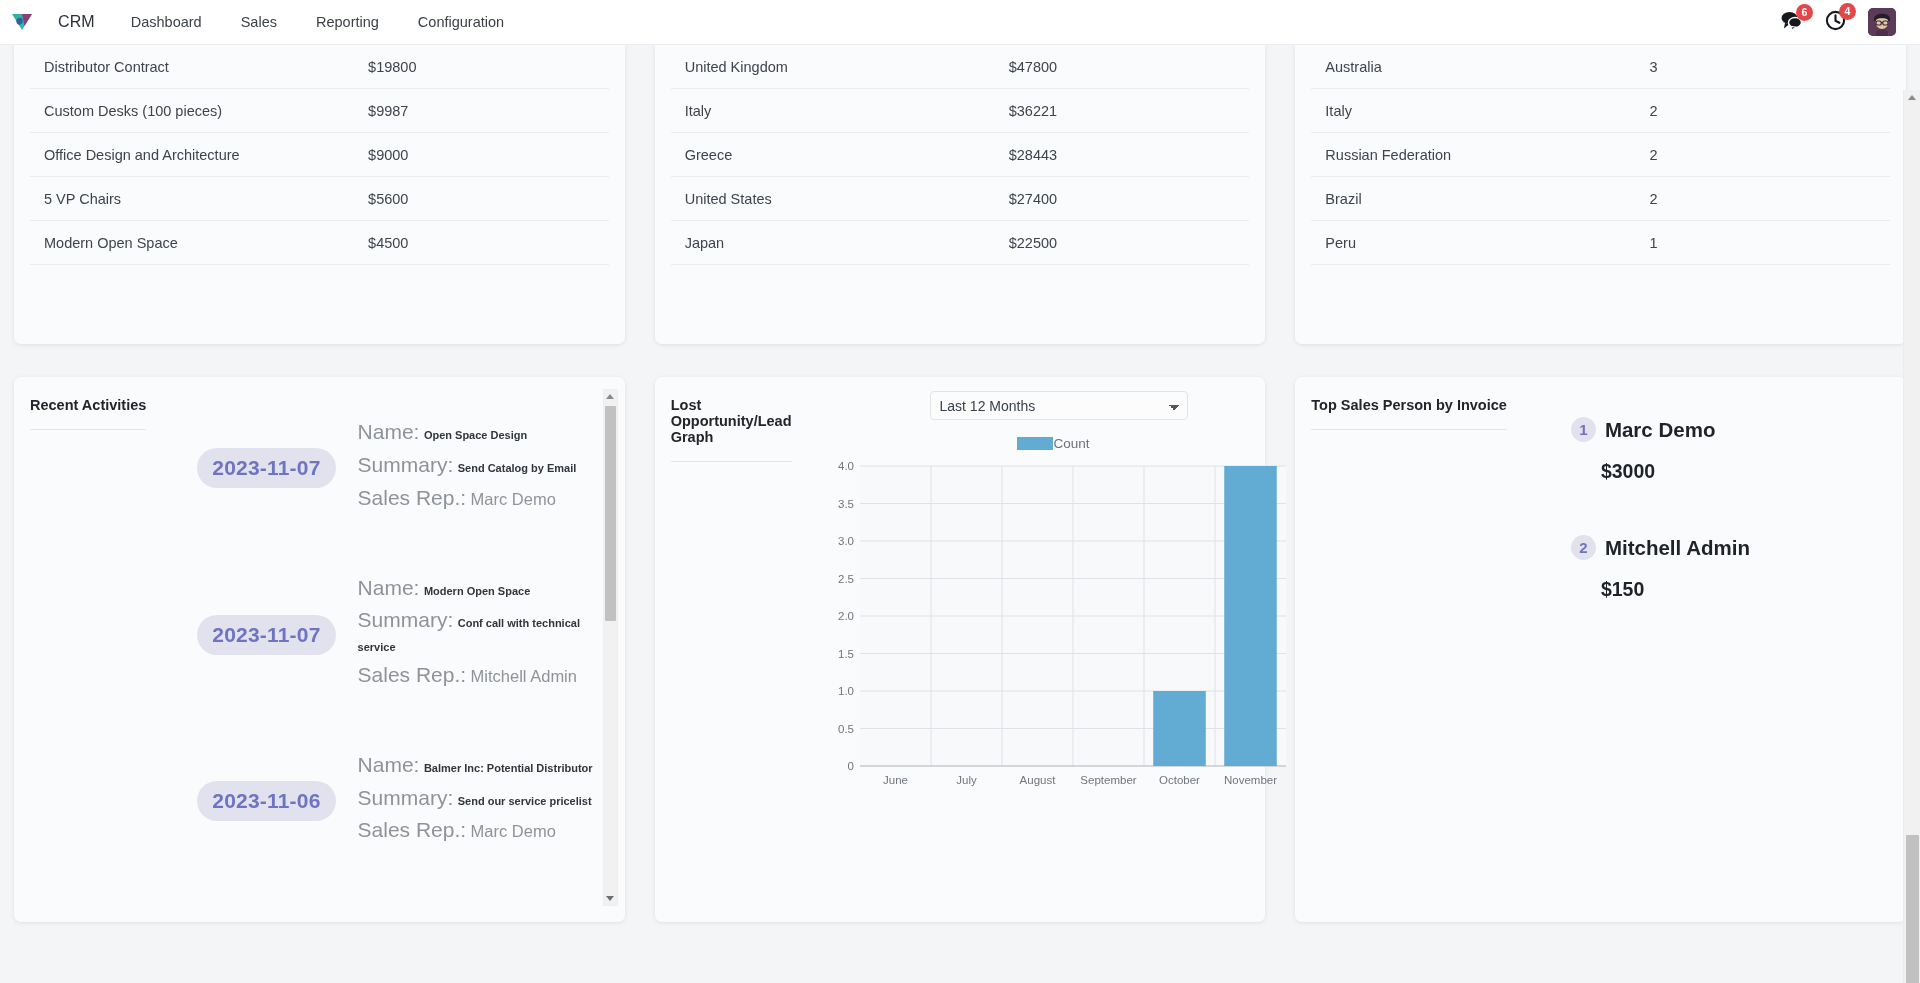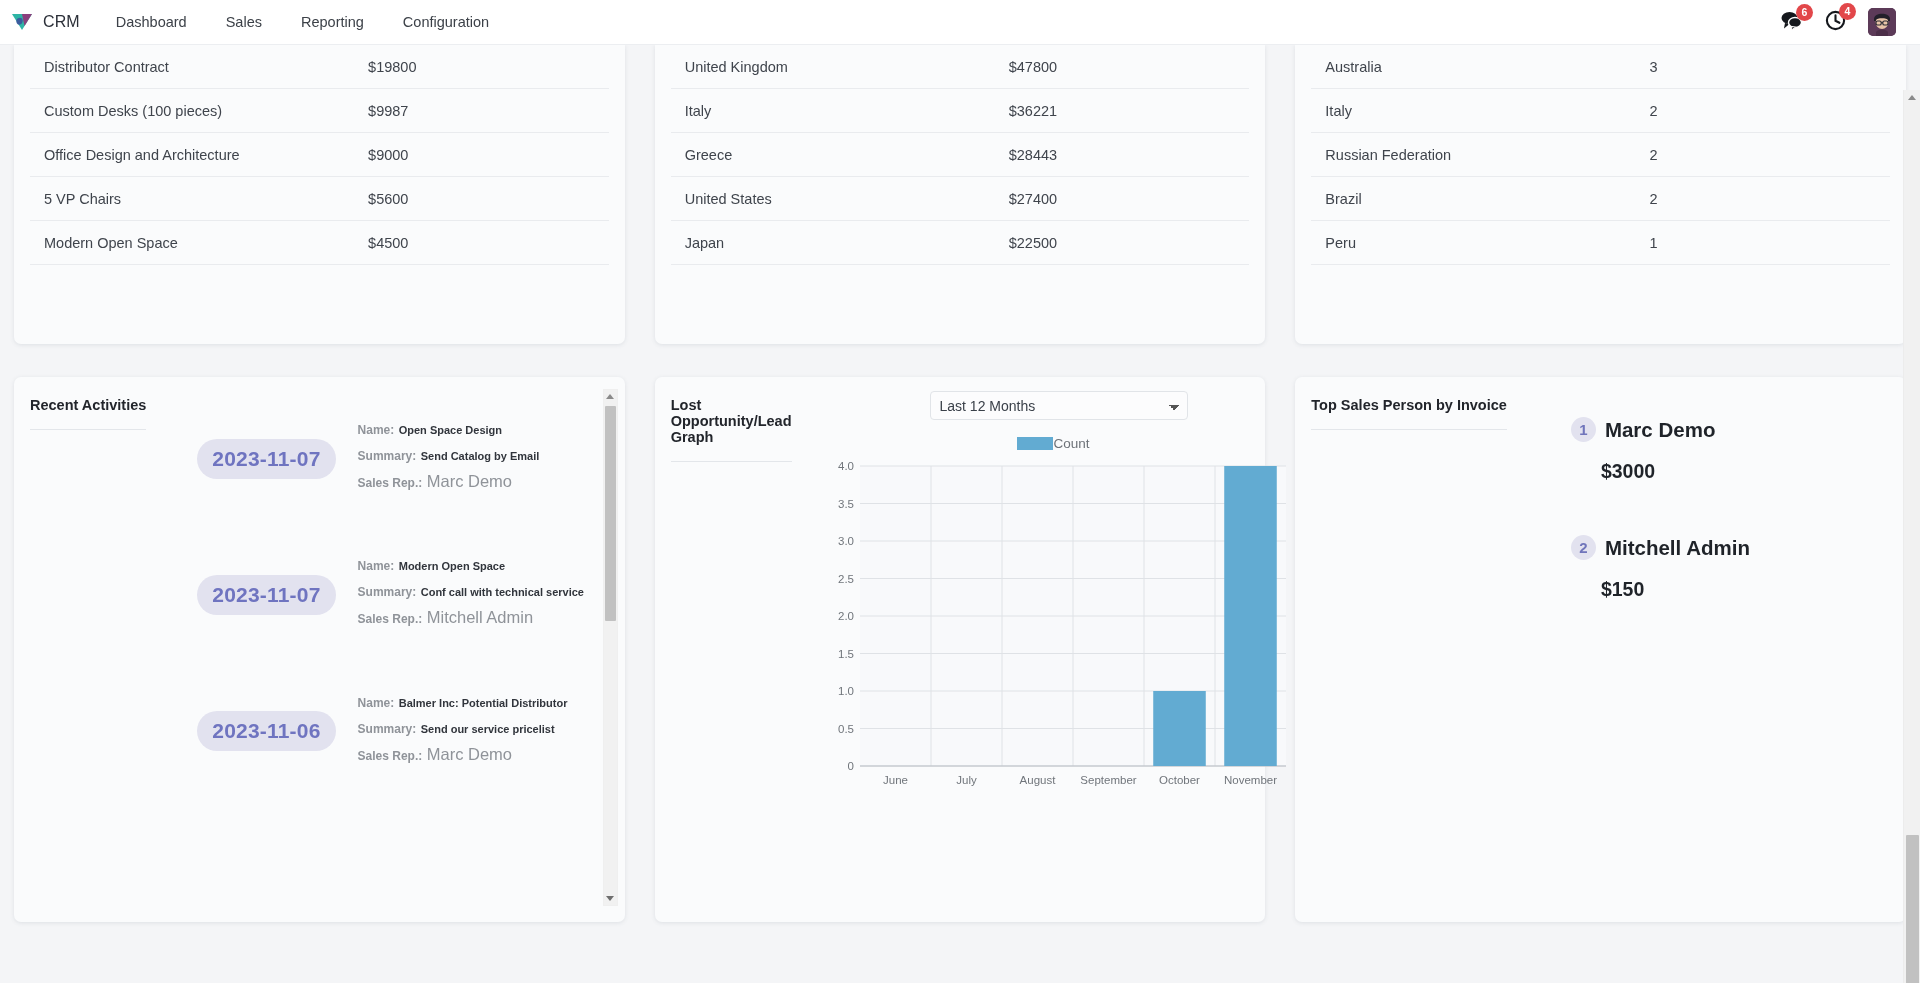--- a/index.html
+++ b/index.html
@@ -12,21 +12,21 @@
 
   
   .navbar {
     height: 45px; width: 1920px;
     background: #ffffff;
     display: flex; align-items: center;
     padding: 0 14px 0 10px;
     border-bottom: 1px solid #eceef1;
     position: relative; z-index: 20;
   }
-  .brand { display: flex; align-items: center; gap: 9px; margin-right: 22px; }
+  .brand { display: flex; align-items: center; gap: 24px; margin-right: 22px; }
   .brand-logo { width: 24px; height: 24px; display: block; }
   .brand-name { font-size: 16px; color: #2b2f38; letter-spacing: .1px; }
   .nav-items { display: flex; align-items: center; gap: 11px; }
   .nav-item {
     font-size: 14.5px; color: #3c4148;
     padding: 6px 14px; border-radius: 3px; cursor: pointer;
     white-space: nowrap;
   }
   .nav-right { margin-left: auto; display: flex; align-items: center; gap: 22px; padding-right: 10px; }
   .nav-icon-wrap { position: relative; cursor: pointer; display: flex; align-items: center; }
@@ -102,21 +102,21 @@
   .act-date {
     background: #e2e2ef; color: #6f74c0;
     font-size: 21px; font-weight: bold;
     border-radius: 22px;
     padding: 9px 15px; white-space: nowrap;
     letter-spacing: .2px; line-height: 1.05;
     margin-top: 6px;
   }
   .act-lines { padding-top: 4px; }
   .act-line { margin-bottom: 4.5px; line-height: 1.35; }
-  .act-key { font-size: 12px; color: #8f9399; font-weight: bold; }
+  .act-key { font-size: 21px; color: #8f9399; }
   .act-val-bold { font-size: 11px; font-weight: bold; color: #31353c; }
   .act-val-plain { font-size: 16.5px; color: #8f9399; }
 
   
   .inner-scrollbar {
     position: absolute; top: 12px; right: 7px; bottom: 16px;
     width: 15px; background: #f1f1f1; border: 1px solid #efefef;
   }
   .sb-arrow {
     position: absolute; left: 0; width: 13px; height: 13px;

